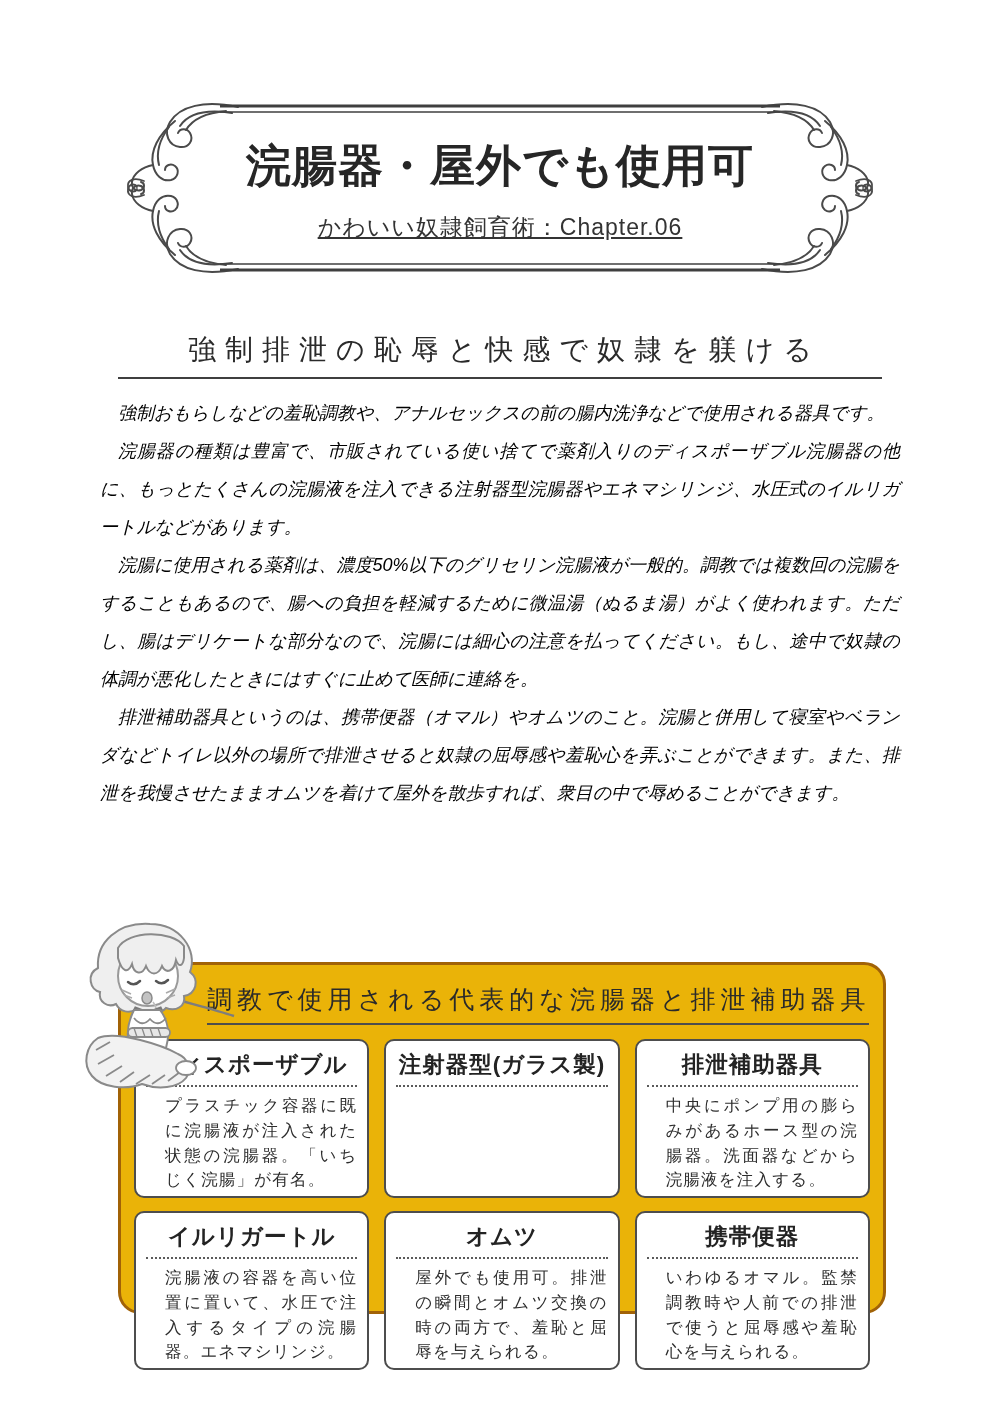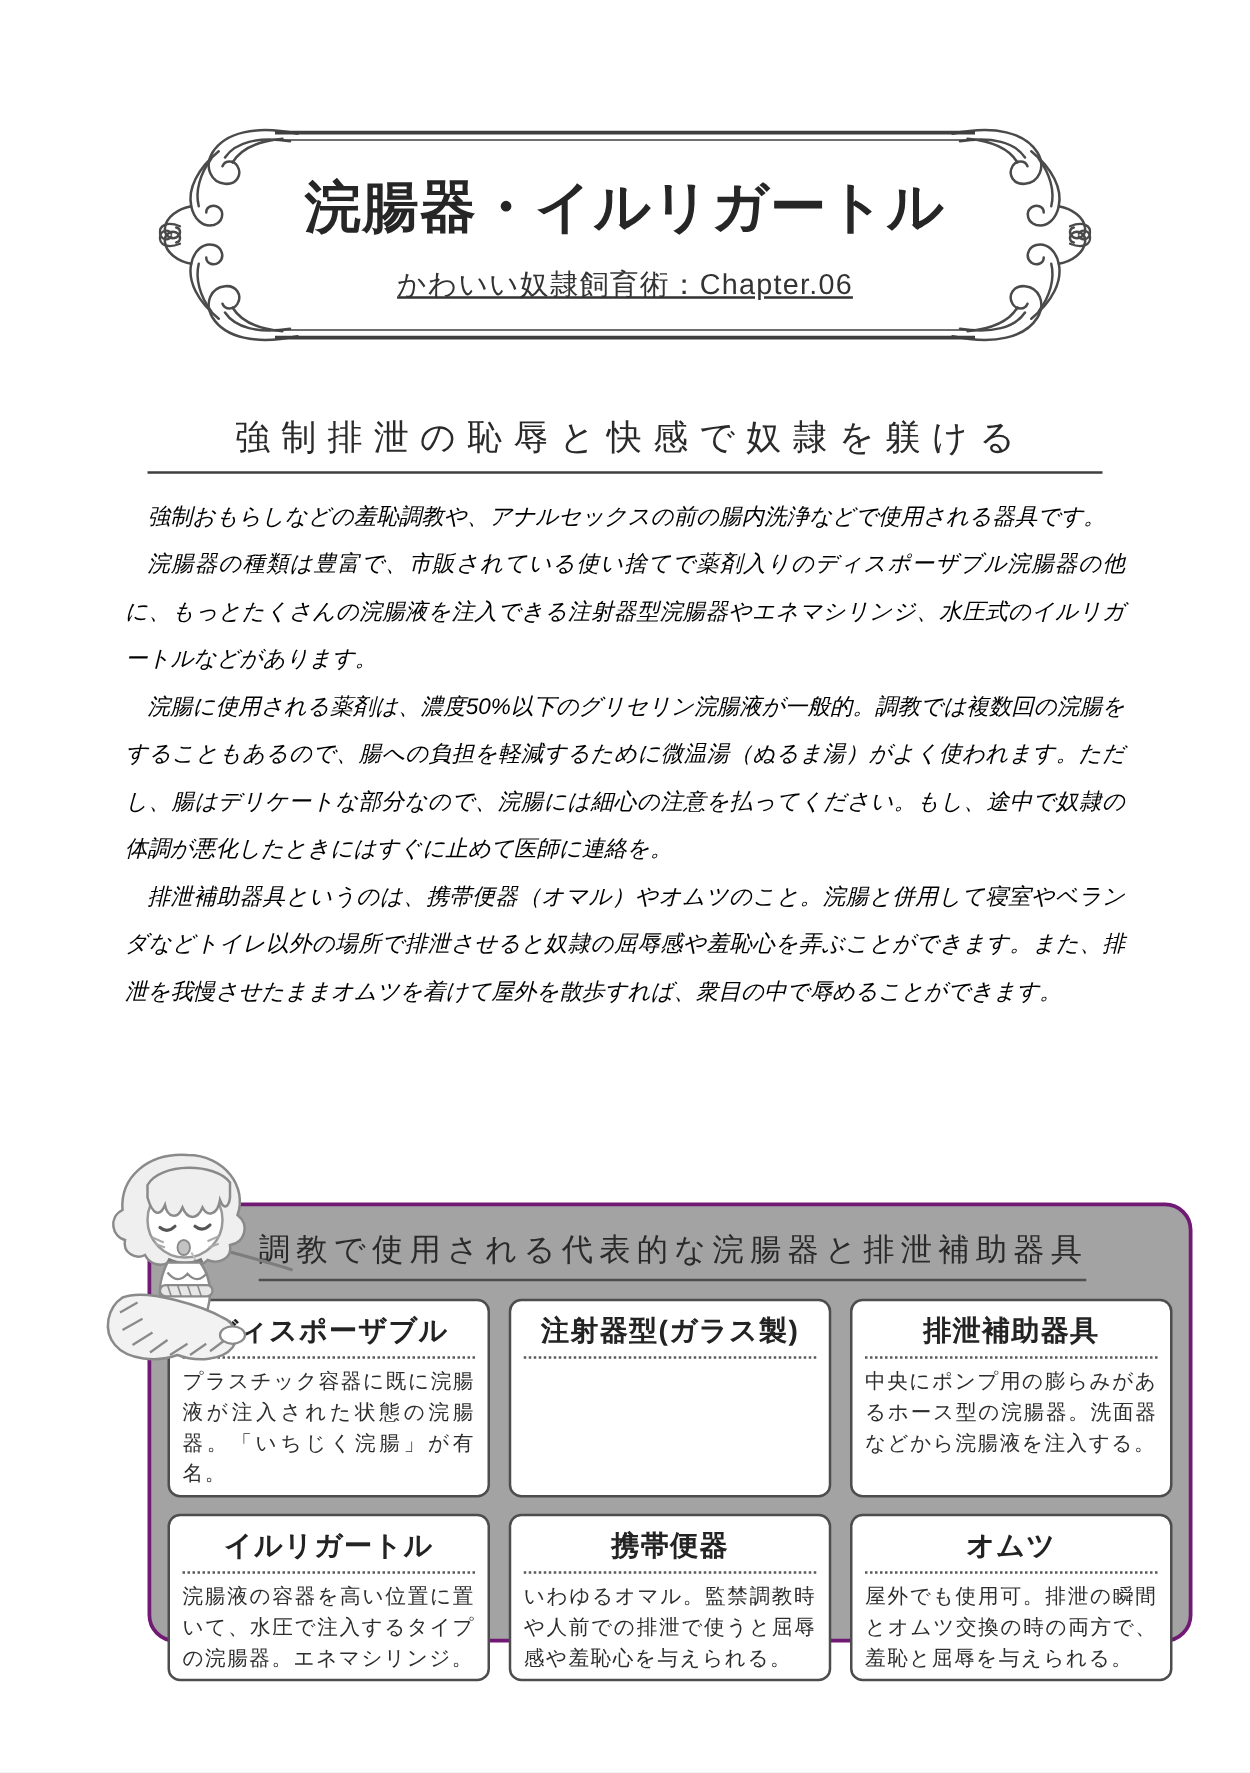--- a/index.html
+++ b/index.html
@@ -34,22 +34,22 @@
 
   
   .body-text {
     position:absolute; left:100px; top:394px; width:800px;
     font-size:18px; line-height:38px; text-align:justify; color:#000000;font-style:italic;
   }
   .body-text p { margin:0; text-indent:1em; }
 
   
   .panel {
-    position:absolute; left:118px; top:962px; width:836px; height:352px;
-    border:3px solid #701a75; border-radius:22px; background:#a3a3a3;
+    position:absolute; left:118px; top:962px; width:768px; height:352px;
+    border:3px solid #a16207; border-radius:22px; background:#eab308;
     box-sizing:border-box;
   }
   .panel-title {
     position:absolute; left:86px; top:18px;
     font-size:25px; letter-spacing:5px; color:#2a2a2a; white-space:nowrap;
   }
   .panel-title-rule {
     position:absolute; left:86px; top:58px; width:662px; height:0;
     border-top:2px solid #4d4d4d;
   }
@@ -63,21 +63,21 @@
     padding:5px 10px 4px; box-sizing:border-box;
     display:flex; flex-direction:column;
   }
   .cell-title {
     text-align:center; font-size:22.5px; font-weight:bold;
     letter-spacing:1px; color:#232323; padding:3px 0 5px;
   }
   .cell-divider { border:none; border-top:2px dotted #5a5a5a; margin:0 0 6px; }
   .cell-desc {
     font-size:16.5px; line-height:1.5; letter-spacing:1.2px;
-    text-align:justify; color:#2d2d2d;
+    text-align:justify; color:#2d2d2d;margin-left:19px;
   }
 
   
   .character { position:absolute; left:68px; top:916px; width:168px; height:190px; z-index:3; }
 </style>
 </head>
 <body>
 
 <div class="page">
 
@@ -103,21 +103,21 @@
       </defs>
       <use href="#flourish-side"></use>
       <use href="#flourish-side" transform="translate(760,0) scale(-1,1)"></use>
       <g stroke="#3f3f3f">
         <line x1="100" y1="6" x2="660" y2="6" stroke-width="3"></line>
         <line x1="100" y1="12" x2="660" y2="12" stroke-width="1.3"></line>
         <line x1="100" y1="164" x2="660" y2="164" stroke-width="1.3"></line>
         <line x1="100" y1="170" x2="660" y2="170" stroke-width="3"></line>
       </g>
     </svg>
-    <div class="header-title">浣腸器・イルリガートル</div>
+    <div class="header-title">浣腸器・屋外でも使用可</div>
     <div class="header-subtitle">かわいい奴隷飼育術：Chapter.06</div>
   </div>
 
   <div class="section-heading">強制排泄の恥辱と快感で奴隷を躾ける</div>
   <div class="heading-rule"></div>
 
   <div class="body-text">
     <p>強制おもらしなどの羞恥調教や、アナルセックスの前の腸内洗浄などで使用される器具です。</p>
     <p>浣腸器の種類は豊富で、市販されている使い捨てで薬剤入りのディスポーザブル浣腸器の他に、もっとたくさんの浣腸液を注入できる注射器型浣腸器やエネマシリンジ、水圧式のイルリガートルなどがあります。</p>
     <p>浣腸に使用される薬剤は、濃度50%以下のグリセリン浣腸液が一般的。調教では複数回の浣腸をすることもあるので、腸への負担を軽減するために微温湯（ぬるま湯）がよく使われます。ただし、腸はデリケートな部分なので、浣腸には細心の注意を払ってください。もし、途中で奴隷の体調が悪化したときにはすぐに止めて医師に連絡を。</p>
@@ -146,29 +146,29 @@
         <div class="cell-desc">中央にポンプ用の膨らみがあるホース型の浣腸器。洗面器などから浣腸液を注入する。</div>
       </div>
 
       <div class="cell">
         <div class="cell-title">イルリガートル</div>
         <hr class="cell-divider">
         <div class="cell-desc">浣腸液の容器を高い位置に置いて、水圧で注入するタイプの浣腸器。エネマシリンジ。</div>
       </div>
 
       <div class="cell">
+        <div class="cell-title">オムツ</div>
+        <hr class="cell-divider">
+        <div class="cell-desc">屋外でも使用可。排泄の瞬間とオムツ交換の時の両方で、羞恥と屈辱を与えられる。</div>
+      </div>
+
+      <div class="cell">
         <div class="cell-title">携帯便器</div>
         <hr class="cell-divider">
         <div class="cell-desc">いわゆるオマル。監禁調教時や人前での排泄で使うと屈辱感や羞恥心を与えられる。</div>
-      </div>
-
-      <div class="cell">
-        <div class="cell-title">オムツ</div>
-        <hr class="cell-divider">
-        <div class="cell-desc">屋外でも使用可。排泄の瞬間とオムツ交換の時の両方で、羞恥と屈辱を与えられる。</div>
       </div>
 
     </div>
   </div>
 
   <svg class="character" viewBox="0 0 168 190" aria-hidden="true">
 
     <path d="M96,80 C124,88 148,94 166,100" stroke="#7d7d7d" stroke-width="2.5" fill="none"></path>
 
     <path d="M82,8 C50,6 28,26 30,52 C18,58 22,74 32,76 C30,86 40,92 48,88 C52,96 62,98 68,93 C78,100 92,99 98,92 C108,96 118,90 116,80 C128,78 132,64 122,56 C130,34 112,8 82,8 Z" fill="#efefef" stroke="#8a8a8a" stroke-width="2"></path>

